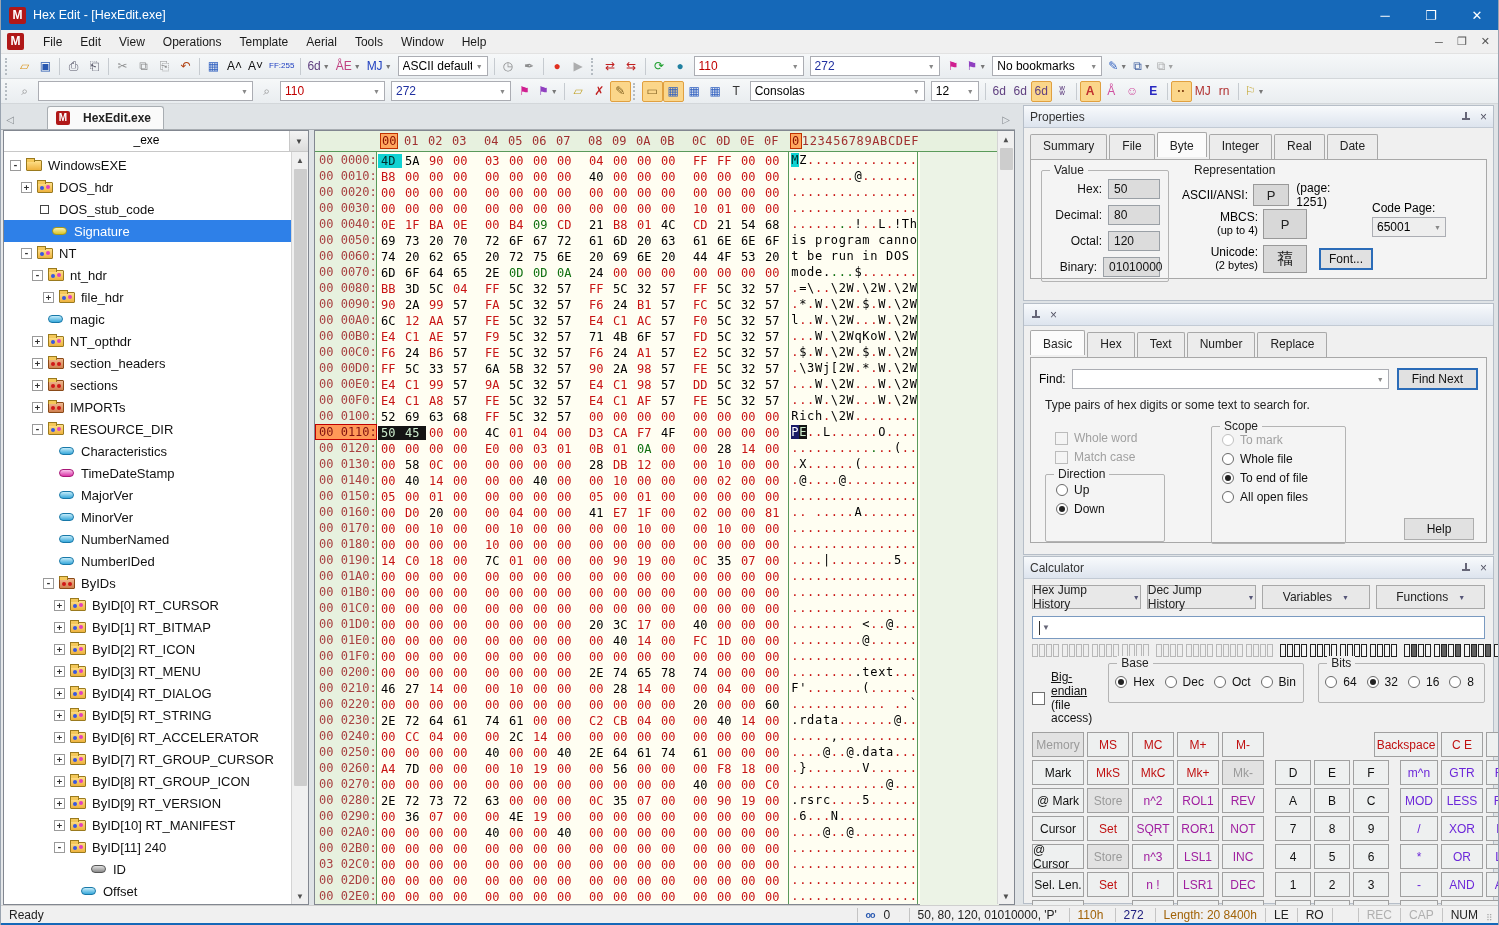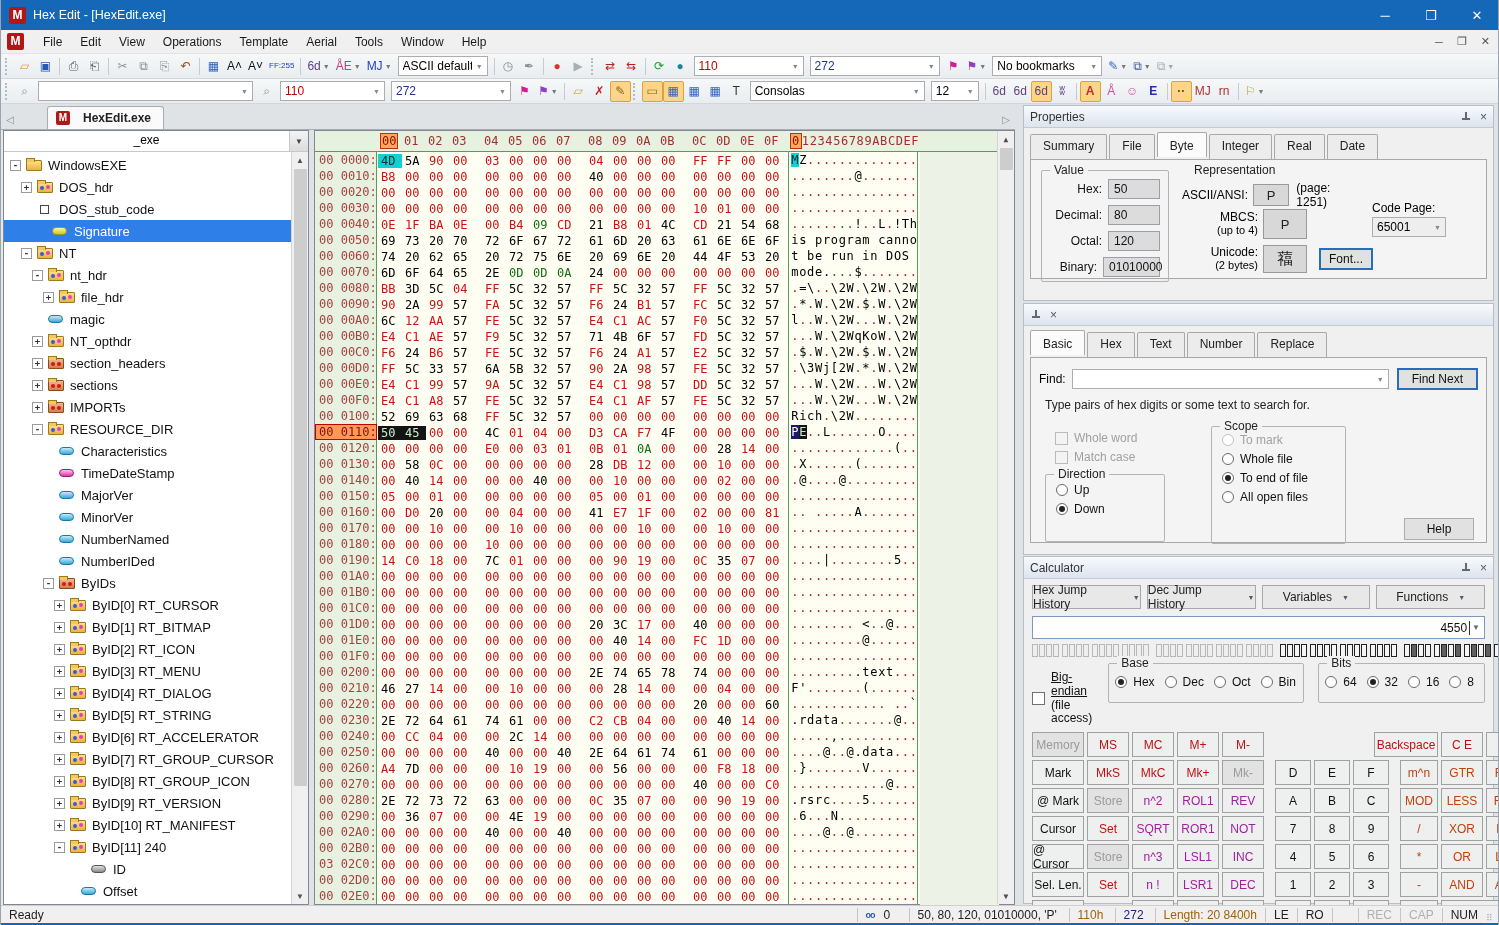--- a/index.html
+++ b/index.html
@@ -134,21 +134,21 @@
   #calcexpr .caret{width:1px;height:14px;background:#333;margin:0 2px}
   #bits{display:flex;margin:2px 6px 6px 8px}
   .bitgrp{display:flex;margin-right:2px}
   .bitgrp.sp{margin-right:6px}
   .bit{width:6px;height:13px;border:1px solid #222;margin-right:1px;background:#f4f4f4}
   .bit.on{background:#606060}
   .bit.dim{border-color:#b8b8b8;background:#efefef}
   #calcopts{display:flex;margin:0 8px;align-items:flex-start}
   .keyrow{display:flex;margin:3px 8px 0 8px}
   .key{height:25px;border:1px solid #a0a0a0;background:#eef0f0;display:flex;align-items:center;justify-content:center;font-size:12px;color:#111;margin-right:3px;flex:none}
-  .key.r{color:#c01010}.key.b{color:#c2410c}.key.m{color:#a020a0}
+  .key.r{color:#c01010}.key.b{color:#6d28d9}.key.m{color:#a020a0}
   .key.dimk{background:#e2e2e2;color:#9a9a9a}
   .key.empty{visibility:hidden}
   .key u{text-decoration:underline}
   .kgap{width:8px;flex:none}
 
   
   #statusbar{position:absolute;left:0;top:905px;width:1499px;height:20px;background:#f0f0f0;border-top:1px solid #cfcfcf;border-bottom:2px solid #1568b8;display:flex;align-items:center;font-size:12px;color:#222}
   .sseg{padding:0 8px;height:14px;line-height:14px;border-left:1px solid #c4c4c4}
   .sseg:first-child{border-left:none;flex:1}
   .sseg.maroon{color:#a16207}.sseg.sblue{color:#202080}.sseg.dim2{color:#b0b0b0}
@@ -2629,21 +2629,20 @@
         <div class="histbtn">
           <span>Variables</span>
           <span class="tdrop">▼</span>
         </div>
         <div class="histbtn">
           <span>Functions</span>
           <span class="tdrop">▼</span>
         </div>
       </div>
     <div id="calcexpr">
-      <span class="exprval">4550</span>
         <span class="caret"></span>
         <span class="carrow" style="font-size:8px;color:#667">▼</span>
     </div>
     <div id="bits">
         <div class="bitgrp">
           <div class="bit dim"></div>
           <div class="bit dim"></div>
           <div class="bit dim"></div>
           <div class="bit dim"></div>
         </div>

